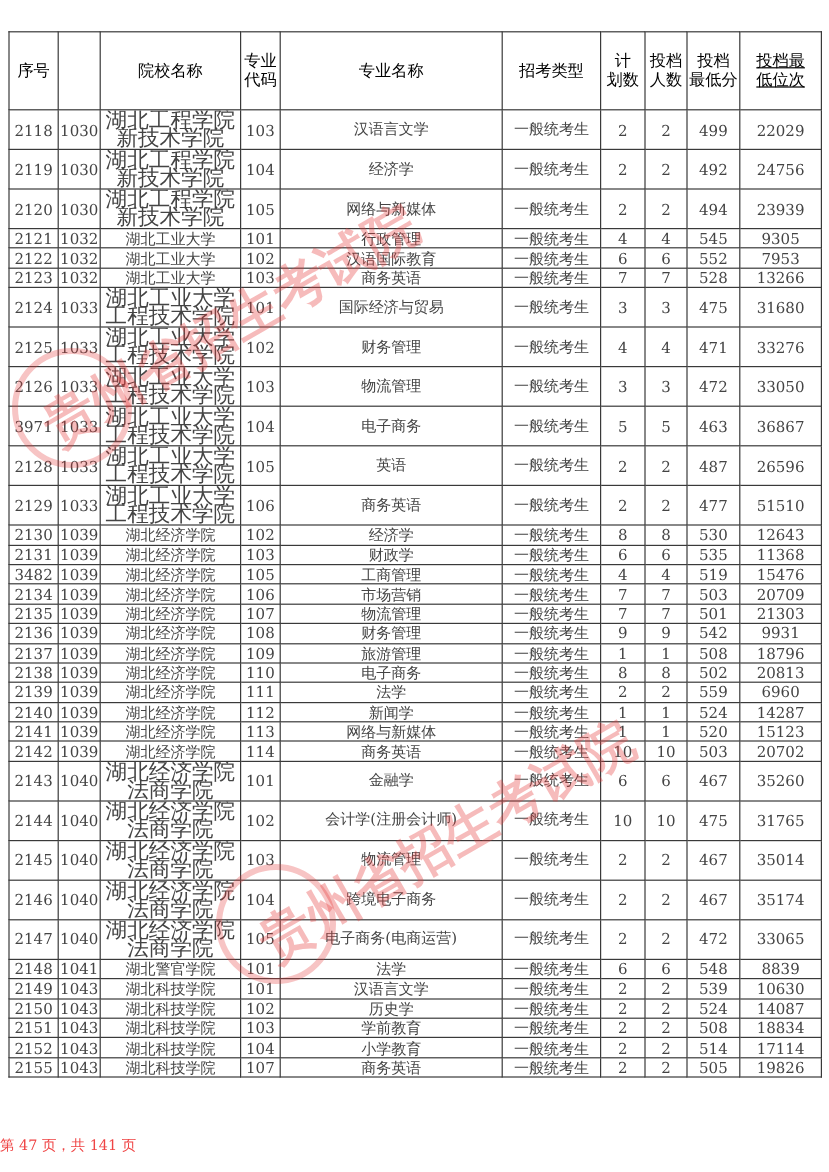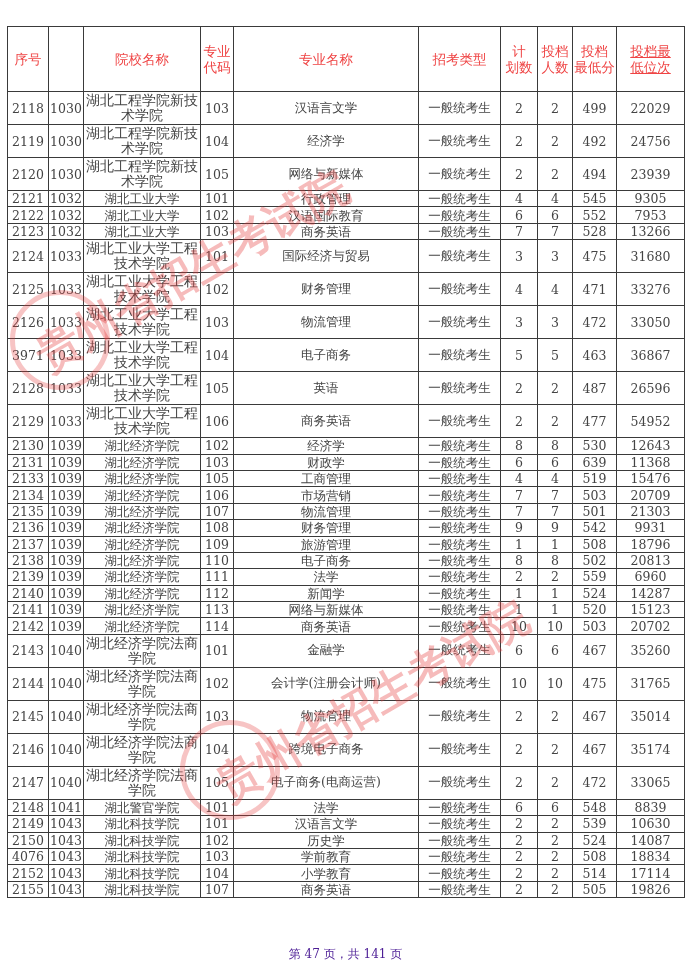--- a/index.html
+++ b/index.html
@@ -3,27 +3,27 @@
 <meta charset="utf-8">
 <style>
   html, body { margin: 0; padding: 0; background: #ffffff; }
   body { width: 691px; height: 977px; position: relative; overflow: hidden;
          font-family: "DejaVu Serif", "Liberation Serif", serif; color: #333; }
   .sheet { position: absolute; left: 7px; top: 26px; width: 677px; }
   table { border-collapse: collapse; width: 677px; table-layout: fixed; }
   td, th { border: 1.3px solid #3a3a3a; text-align: center; vertical-align: middle;
            padding: 0; overflow: hidden; white-space: nowrap; }
   th { font-family: "DejaVu Sans", "Liberation Sans", sans-serif; font-weight: normal;
-       font-size: 13.5px; line-height: 16px; color: #ef4444; height: 38px; }
+       font-size: 13.5px; line-height: 16px; color: #000000; height: 38px; }
   td { font-size: 12.5px; color: #444; }
   tr.tall td { height: 32px; }
   tr.short td { height: 15.4px; line-height: 15px; }
-  td.school.wrap { white-space: normal; line-height: 15px; font-size: 14px; padding: 0 1px; }
-  .footer { position: absolute; top: 946px; left: 0; width: 691px; text-align: center;
-            font-size: 12px; color: #4c1d95; font-family: "DejaVu Serif", "Liberation Serif", serif; }
+  td.school.wrap { white-space: normal; line-height: 15px; font-size: 18px; padding: 0 1px; }
+  .footer { position: absolute; top: 946px; left: 0; width: 691px; text-align: left;
+            font-size: 12px; color: #ef4444; font-family: "DejaVu Serif", "Liberation Serif", serif; }
   .watermark { position: absolute; pointer-events: none; color: rgba(230, 60, 60, 0.35);
                font-family: "DejaVu Sans", "Liberation Sans", sans-serif; font-weight: bold;
                font-size: 44px; white-space: nowrap; transform-origin: left center; }
   .wm1 { left: 40px; top: 330px; transform: rotate(-30deg); }
   .wm2 { left: 220px; top: 760px; transform: rotate(-30deg); }
   .wm-seal { position: absolute; border: 5px solid rgba(230,60,60,0.3); border-radius: 50%; pointer-events:none; }
   .seal1 { left: 10px; top: 290px; width: 90px; height: 90px; }
   .seal2 { left: 180px; top: 720px; width: 90px; height: 90px; }
 </style>
 </head>
@@ -199,21 +199,21 @@
         <tr class="tall">
           <td>2129</td>
           <td>1033</td>
           <td class="school wrap">湖北工业大学工程技术学院</td>
           <td>106</td>
           <td>商务英语</td>
           <td>一般统考生</td>
           <td>2</td>
           <td>2</td>
           <td>477</td>
-          <td>54952</td>
+          <td>51510</td>
         </tr>
         <tr class="short">
           <td>2130</td>
           <td>1039</td>
           <td class="school">湖北经济学院</td>
           <td>102</td>
           <td>经济学</td>
           <td>一般统考生</td>
           <td>8</td>
           <td>8</td>
@@ -222,25 +222,25 @@
         </tr>
         <tr class="short">
           <td>2131</td>
           <td>1039</td>
           <td class="school">湖北经济学院</td>
           <td>103</td>
           <td>财政学</td>
           <td>一般统考生</td>
           <td>6</td>
           <td>6</td>
-          <td>639</td>
+          <td>535</td>
           <td>11368</td>
         </tr>
         <tr class="short">
-          <td>2133</td>
+          <td>3482</td>
           <td>1039</td>
           <td class="school">湖北经济学院</td>
           <td>105</td>
           <td>工商管理</td>
           <td>一般统考生</td>
           <td>4</td>
           <td>4</td>
           <td>519</td>
           <td>15476</td>
         </tr>
@@ -442,21 +442,21 @@
           <td class="school">湖北科技学院</td>
           <td>102</td>
           <td>历史学</td>
           <td>一般统考生</td>
           <td>2</td>
           <td>2</td>
           <td>524</td>
           <td>14087</td>
         </tr>
         <tr class="short">
-          <td>4076</td>
+          <td>2151</td>
           <td>1043</td>
           <td class="school">湖北科技学院</td>
           <td>103</td>
           <td>学前教育</td>
           <td>一般统考生</td>
           <td>2</td>
           <td>2</td>
           <td>508</td>
           <td>18834</td>
         </tr>

